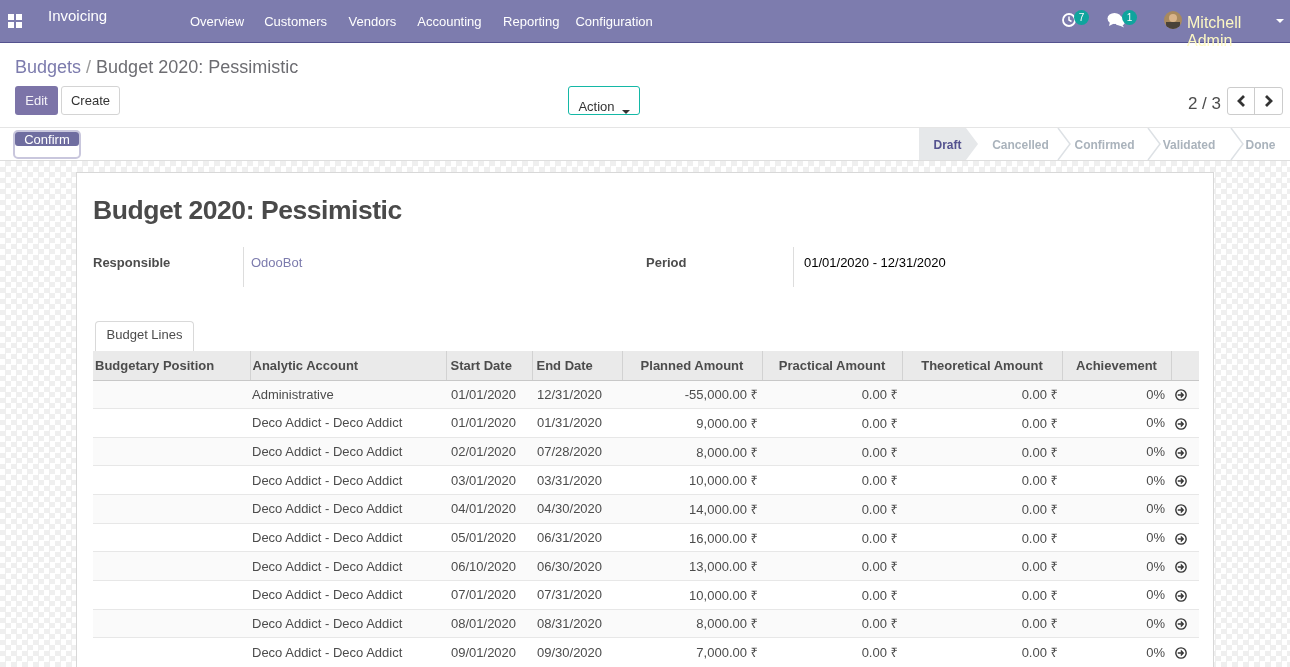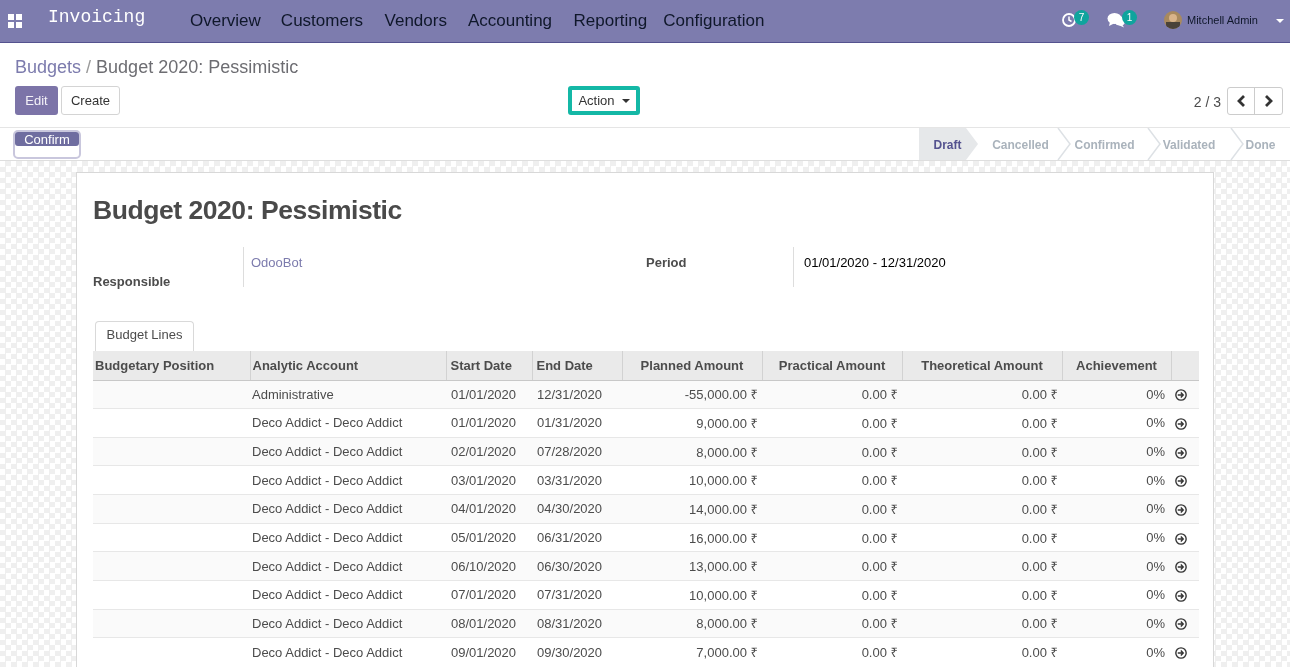--- a/index.html
+++ b/index.html
@@ -5,47 +5,47 @@
 * { margin:0; padding:0; box-sizing:border-box; }
 html,body { width:1290px; height:667px; overflow:hidden; }
 body { font-family:"Liberation Sans", sans-serif; background:#fff; color:#4c4c4c; }
 #page { position:relative; width:1290px; height:667px; overflow:hidden; }
 
 
 .nav { position:absolute; left:0; top:0; width:1290px; height:43px;
   background:#7d7cae; border-bottom:1px solid #54528f; }
 .apps { position:absolute; left:8px; top:14px; width:14px; height:14px; }
 .apps div { position:absolute; width:6px; height:6px; background:#fff; }
-.brand { position:absolute; left:48px; top:7px; font-size:18px; color:#fff;font-family:Liberation Mono, monospace; }
+.brand { position:absolute; left:48px; top:7px; font-size:15px; color:#fff; }
 .menu { position:absolute; left:190px; top:0; height:42px; display:flex; align-items:center; }
-.menu span { font-size:17px; color:#0f172a; }
+.menu span { font-size:13px; color:#ffffff; }
 .menu span:nth-child(1){margin-right:20px}
 .menu span:nth-child(2){margin-right:21.5px}
 .menu span:nth-child(3){margin-right:21px}
 .menu span:nth-child(4){margin-right:21.5px}
 .menu span:nth-child(5){margin-right:16px}
 .nav-right { position:absolute; right:0; top:0; height:42px; }
 .badge { position:absolute; background:#0fa49d; color:#fff; border-radius:8px;
   font-size:10px; text-align:center; }
-.uname { position:absolute; font-size:11px; color:#0f172a; }
+.uname { position:absolute; font-size:16px; color:#fef9c3; }
 
 
 .breadcrumb { position:absolute; left:15px; top:57px; font-size:18px; color:#6d6d72; }
 .breadcrumb a { color:#7c7bad; text-decoration:none; }
 .breadcrumb .sep { color:#999; }
 .btn { position:absolute; height:29px; font-size:13px; border-radius:3px;
   display:flex; align-items:center; justify-content:center; }
 .btn-edit { left:15px; top:86px; width:43px; background:#7c74a8; color:#f4f2f8; }
 .btn-create { left:61px; top:86px; width:59px; background:#fff; color:#333;
   border:1px solid #d4d4d4; }
 .btn-action { left:568px; top:86px; width:72px; background:#fff; color:#333;
-  border:4px solid #14b8a6; }
+  border:1px solid #14b8a6;align-items:flex-end; }
 .caret { display:inline-block; width:0; height:0; border-left:4px solid transparent;
   border-right:4px solid transparent; border-top:4px solid #333; margin-left:7px; }
-.pager-txt { position:absolute; right:69px; top:94px; font-size:14px; color:#4c4c4c; }
+.pager-txt { position:absolute; right:69px; top:94px; font-size:17px; color:#4c4c4c; }
 .pager { position:absolute; right:7px; top:87px; width:56px; height:28px;
   border:1px solid #ccc; border-radius:3px; display:flex; }
 .pager div { width:27px; display:flex; align-items:center; justify-content:center; }
 .pager div:first-child { border-right:1px solid #ccc; }
 
 
 .statusbar { position:absolute; left:0; top:127px; width:1290px; height:34px;
   background:#fff; border-top:1px solid #e5e5e5; border-bottom:1px solid #dedede; }
 .confirm-wrap { position:absolute; left:13px; top:2px; width:68px; height:29px;
   border:2px solid #c9c7dd; border-radius:5px; }
@@ -179,21 +179,21 @@
         <text x="199.5" y="20.5" fill="#aab3bc">Confirmed</text>
         <text x="284" y="20.5" fill="#aab3bc">Validated</text>
         <text x="355.5" y="20.5" fill="#aab3bc">Done</text>
       </g>
     </svg>
   </div>
 
   <div class="content">
     <div class="sheet">
       <h1>Budget 2020: Pessimistic</h1>
-      <div class="lbl" style="left:16px;top:82px;margin-top:19px;">Responsible</div>
+      <div class="lbl" style="left:16px;top:82px;">Responsible</div>
       <div class="vline" style="left:166px;"></div>
       <div class="val" style="left:174px;top:82px;color:#7c7bad;">OdooBot</div>
       <div class="lbl" style="left:569px;top:82px;">Period</div>
       <div class="vline" style="left:716px;"></div>
       <div class="val" style="left:727px;top:82px;">01/01/2020 - 12/31/2020</div>
 
       <div class="tab">Budget Lines</div>
 
       <table>
         <colgroup>

